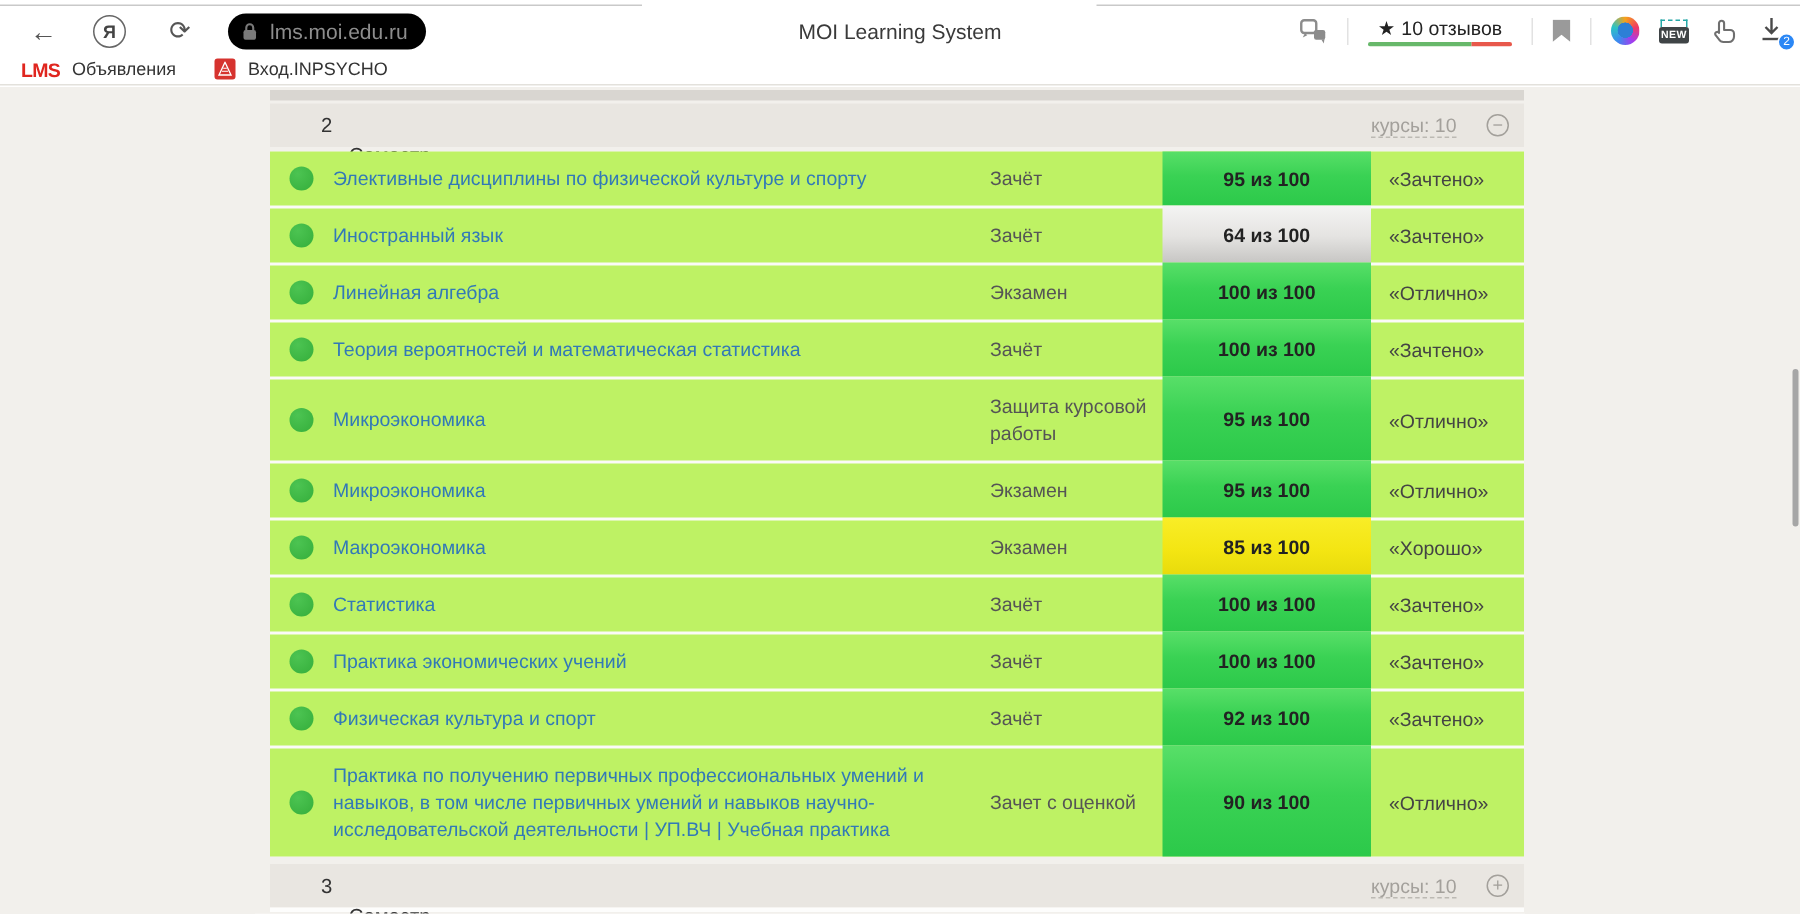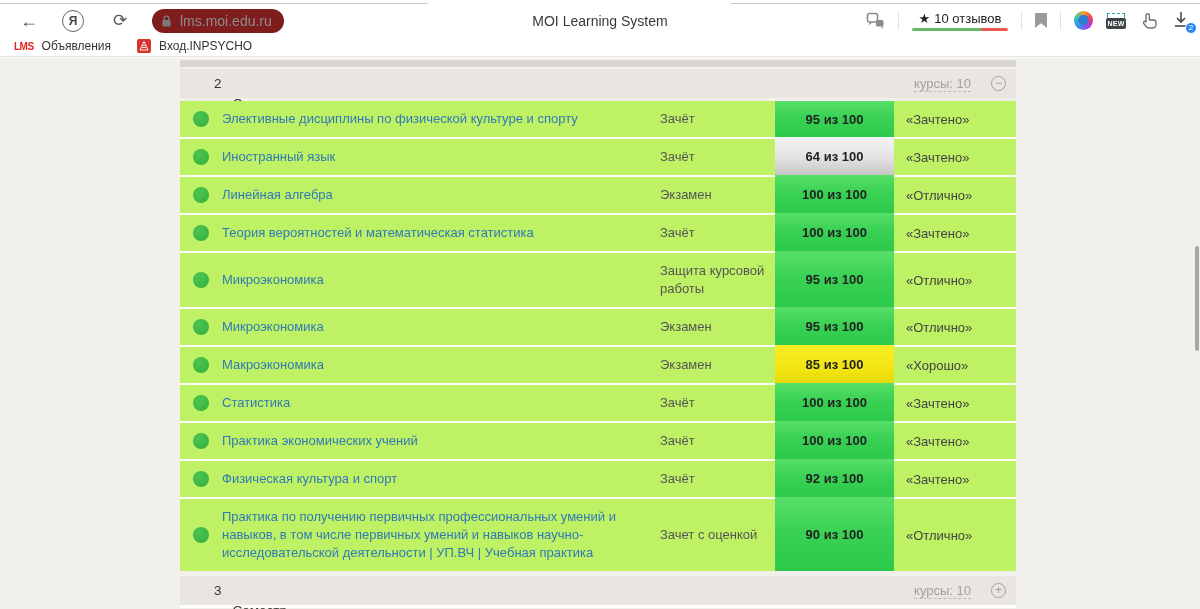--- a/index.html
+++ b/index.html
@@ -11,21 +11,21 @@
   .tabstrip { position:absolute; top:0; left:0; width:1200px; height:5px; }
   .tabline { position:absolute; top:3px; height:1px; background:#c9c9c9; }
   .tabline.left { left:0; width:428px; }
   .tabline.right { left:731px; width:469px; }
   .toolbar { position:absolute; top:5px; left:0; width:1200px; height:31px; display:flex; align-items:center; }
   .nav-ico { color:#555; font-size:18px; line-height:1; cursor:pointer; }
   .back { margin-left:14px; width:30px; text-align:center; }
   .ya-circle { margin-left:18px; width:22px; height:22px; border:1.5px solid #666; border-radius:50%;
                display:flex; align-items:center; justify-content:center; font-size:12px; font-weight:700; color:#444; }
   .refresh { margin-left:22px; width:28px; text-align:center; font-size:17px; }
-  .addr { margin-left:18px; height:24px; background:#7f1d1d; border-radius:13px; display:flex; align-items:center;
+  .addr { margin-left:18px; height:24px; background:#000000; border-radius:13px; display:flex; align-items:center;
           padding:0 12px 0 8px; gap:7px; min-width:120px; }
   .addr .url { color:#8d8d8d; font-size:14px; }
   .page-title { position:absolute; left:0; right:0; top:0; height:31px; display:flex; align-items:center; justify-content:center;
                 color:#3a3a3a; font-size:14px; pointer-events:none; }
   .tb-right { position:absolute; right:8px; top:0; height:31px; display:flex; align-items:center; gap:13px; }
   .vsep { width:1px; height:18px; background:#e2e2e2; }
   .rating { display:flex; flex-direction:column; align-items:center; gap:2px; cursor:pointer; }
   .rating-row { display:flex; align-items:center; gap:4px; font-size:13px; color:#222; }
   .rating-bar { width:96px; height:3px; border-radius:2px; overflow:hidden; display:flex; }
   .rating-bar .g { background:#67b86a; width:72%; height:100%; }
@@ -38,21 +38,21 @@
   .ext-new .dash { width:18px; height:5px; border:1px dashed #26a8a8; border-bottom:none; }
   .ext-new .box { width:20px; height:11px; background:#3f4446; border-radius:2px; color:#fff; font-size:7px; font-weight:700;
                   display:flex; align-items:center; justify-content:center; letter-spacing:.3px; }
   .dl-wrap { position:relative; width:20px; height:22px; cursor:pointer; }
   .dl-badge { position:absolute; right:-5px; bottom:-2px; min-width:12px; height:12px; background:#2b87f5; color:#fff;
               border-radius:50%; font-size:8px; display:flex; align-items:center; justify-content:center; border:1px solid #fff; }
   .bookmarks { position:absolute; top:36px; left:0; width:1200px; height:21px; background:#fff;
                border-bottom:1px solid #e3e1dc; display:flex; align-items:center; gap:26px; padding-left:14px; }
   .bm { display:flex; align-items:center; gap:8px; cursor:pointer; }
   .bm-label { font-size:12px; color:#333; }
-  .lms-fav { color:#e0261f; font-weight:700; font-size:10px; letter-spacing:-0.5px; font-family:"Liberation Sans",sans-serif; }
+  .lms-fav { color:#e0261f; font-weight:700; font-size:13px; letter-spacing:-0.5px; font-family:"Liberation Sans",sans-serif; }
   .inps-fav { width:14px; height:14px; background:#d6332f; border-radius:2px; display:flex; align-items:center; justify-content:center; }
 
   
   .content { position:absolute; top:58px; left:0; width:1200px; height:551px; background:#f2f0ec; }
   .table-wrap { position:absolute; left:180px; top:2px; width:836px; }
   .top-strip { height:7px; background:#d9d6d1; margin-bottom:2px; }
   .sec-head { height:29px; background:#e9e6e1; display:flex; align-items:center; padding:0 10px 0 34px; }
   .sec-num { font-size:13.5px; color:#333; margin-right:11px; }
   .sec-title { font-size:13.5px; color:#333;margin-top:39px; }
   .sec-right { margin-left:auto; display:flex; align-items:center; gap:20px; cursor:pointer; }
@@ -60,21 +60,21 @@
   .toggle-circ { width:15px; height:15px; border:1.2px solid #a3a09b; border-radius:50%; color:#a3a09b;
                  font-size:12px; line-height:13px; text-align:center; font-weight:400; }
   .rows { background:#fbfaf8; margin-top:3px; }
   .crow { display:flex; background:#bef264; min-height:36px; margin-top:2px; position:relative; }
   .crow:first-child { margin-top:0; }
   .cell-dot { width:42px; display:flex; align-items:center; justify-content:center; flex:none; }
   .dot { width:16px; height:16px; border-radius:50%; background:radial-gradient(circle at 35% 30%, #4cc452, #35ae3b); }
   .cell-course { width:438px; flex:none; display:flex; align-items:center; padding:9px 18px 9px 0; }
   .course-link { color:#3279b7; font-size:13px; line-height:18px; text-decoration:none; cursor:pointer; }
   .cell-type { width:115px; flex:none; display:flex; align-items:center; padding:9px 8px 9px 0; color:#555; font-size:13px; line-height:18px; }
-  .cell-badge { width:119px; flex:none; position:relative; }
+  .cell-badge { width:139px; flex:none; position:relative; }
   .badge { position:absolute; left:0; right:0; top:-2px; bottom:0; display:flex; align-items:center; justify-content:center;
            font-size:13px; font-weight:700; color:#222; }
   .crow:first-child .badge { top:0; }
   .badge-green { background:linear-gradient(180deg,#58df68 0%,#3ad254 45%,#2cc94a 100%); }
   .badge-gray  { background:linear-gradient(180deg,#f4f4f3 0%,#e4e3e1 55%,#c7c6c4 100%); }
   .badge-yellow{ background:linear-gradient(180deg,#f9ed27 0%,#f3e512 60%,#e8db0c 100%); }
   .cell-grade { flex:1; display:flex; align-items:center; padding:9px 6px 9px 12px; color:#444; font-size:13px; }
   .foot-gap { height:5px; }
   .bottom-white { height:3px; background:#fdfdfc; }
 

